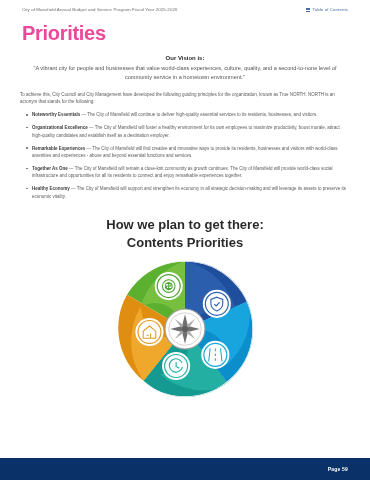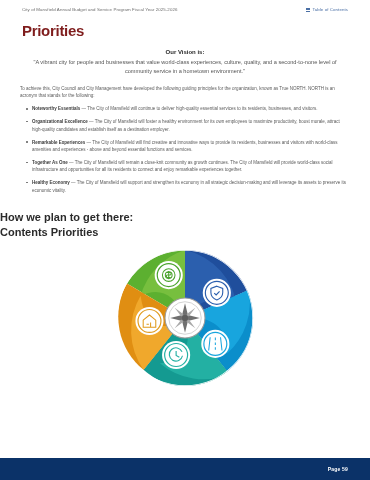--- a/index.html
+++ b/index.html
@@ -61,23 +61,23 @@
     background: #4a6fa5;
     width: 4px;
   }
   .toc-icon i:nth-child(1) { top: 0.4px; }
   .toc-icon i:nth-child(2) { top: 1.7px; }
   .toc-icon i:nth-child(3) { top: 3.0px; }
 
   
   .page-title {
     margin: 9px 18px 0 22px;
-    font-size: 15px;
-    font-weight: bold;
-    color: #7f1d1d;
+    font-size: 20px;
+    font-weight: bold;
+    color: #ec4899;
     letter-spacing: -0.3px;
   }
 
   
   .vision-block {
     margin: 10px 20px 0 20px;
     text-align: center;
   }
   .vision-heading {
     font-size: 6px;
@@ -127,22 +127,22 @@
   .north-item b {
     color: #3a3a3a;
   }
   .north-item b .cap {
     font-weight: bold;
   }
 
   
   .strategy-heading {
     margin-top: 16px;
-    text-align: left;
-    font-size: 11px;
+    text-align: center;
+    font-size: 13px;
     font-weight: bold;
     color: #2b2b2b;
     line-height: 1.35;
   }
 
   
   .diagram-wrap {
     position: relative;
     width: 370px;
     height: 165px;

